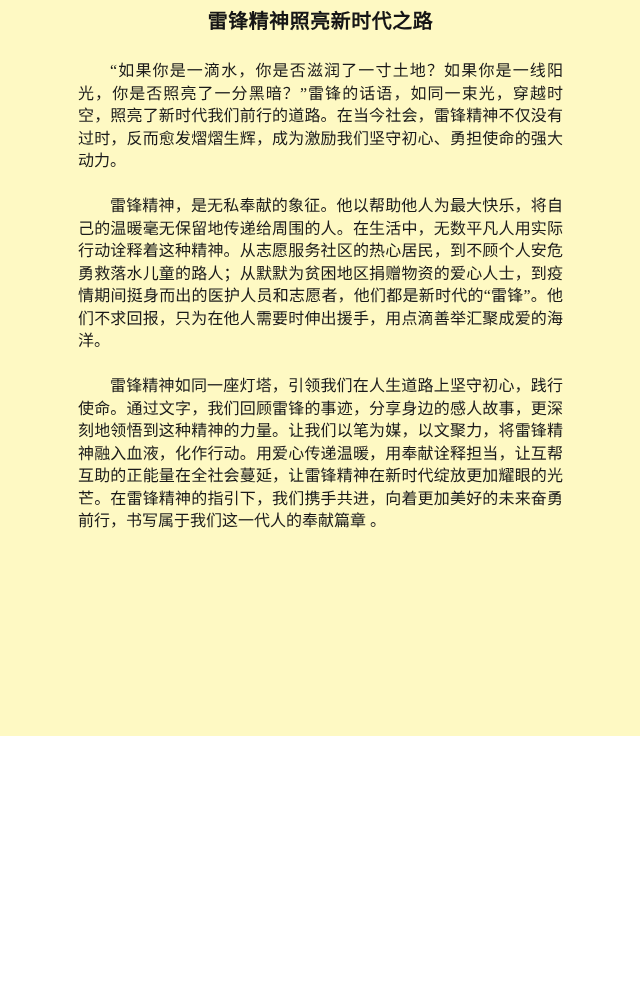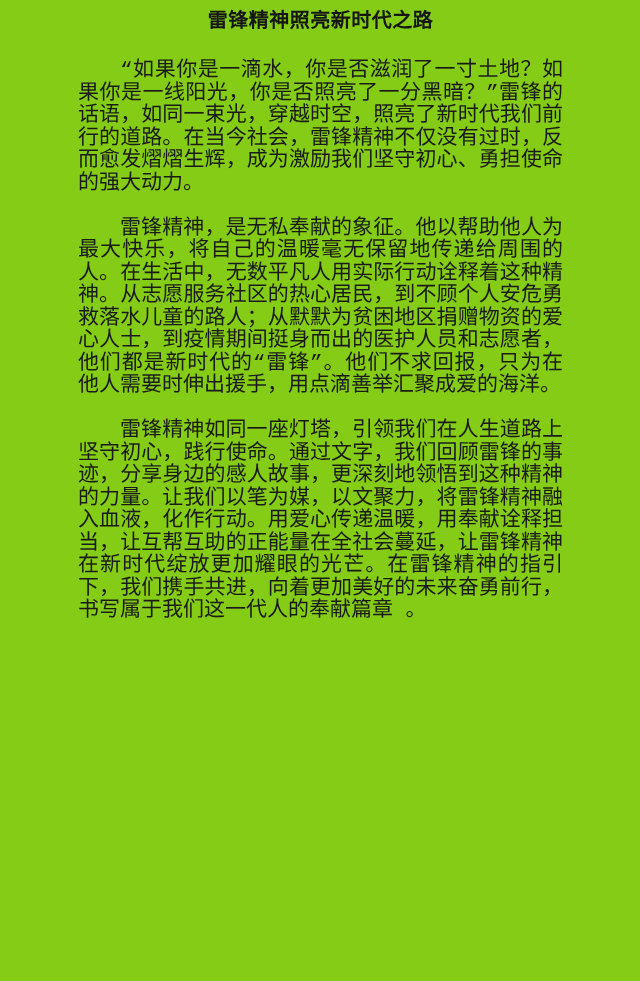--- a/index.html
+++ b/index.html
@@ -2,40 +2,40 @@
 <html lang="zh-CN"><head>
 <meta charset="utf-8">
 <style>
   html, body {
     margin: 0;
     padding: 0;
     background: #ffffff;
   }
   .page {
     width: 640px;
-    height: 981px;
+    height: 736px;
     box-sizing: border-box;
     padding: 10px 77px 0 78px;
-    background: #84cc16;
+    background: #fef9c3;
     overflow: hidden;
-    font-family: Liberation Mono, monospace;
+    font-family: Liberation Serif, serif;
     color: #1a1a1a;
   }
   .doc-title {
     margin: 0 0 27px 0;
     font-size: 20px;
     font-weight: bold;
     line-height: 23px;
     text-align: center;
     letter-spacing: 0.5px;
     color: #161616;
   }
   .doc-paragraph {
     margin: 0 0 22.5px 0;
-    font-size: 21px;
+    font-size: 16px;
     line-height: 22.5px;
     text-align: justify;
     text-indent: 2em;
     letter-spacing: 0;
     word-break: break-all;
     overflow-wrap: break-word;
     color: #1a1a1a;
   }
 </style>
 </head>

